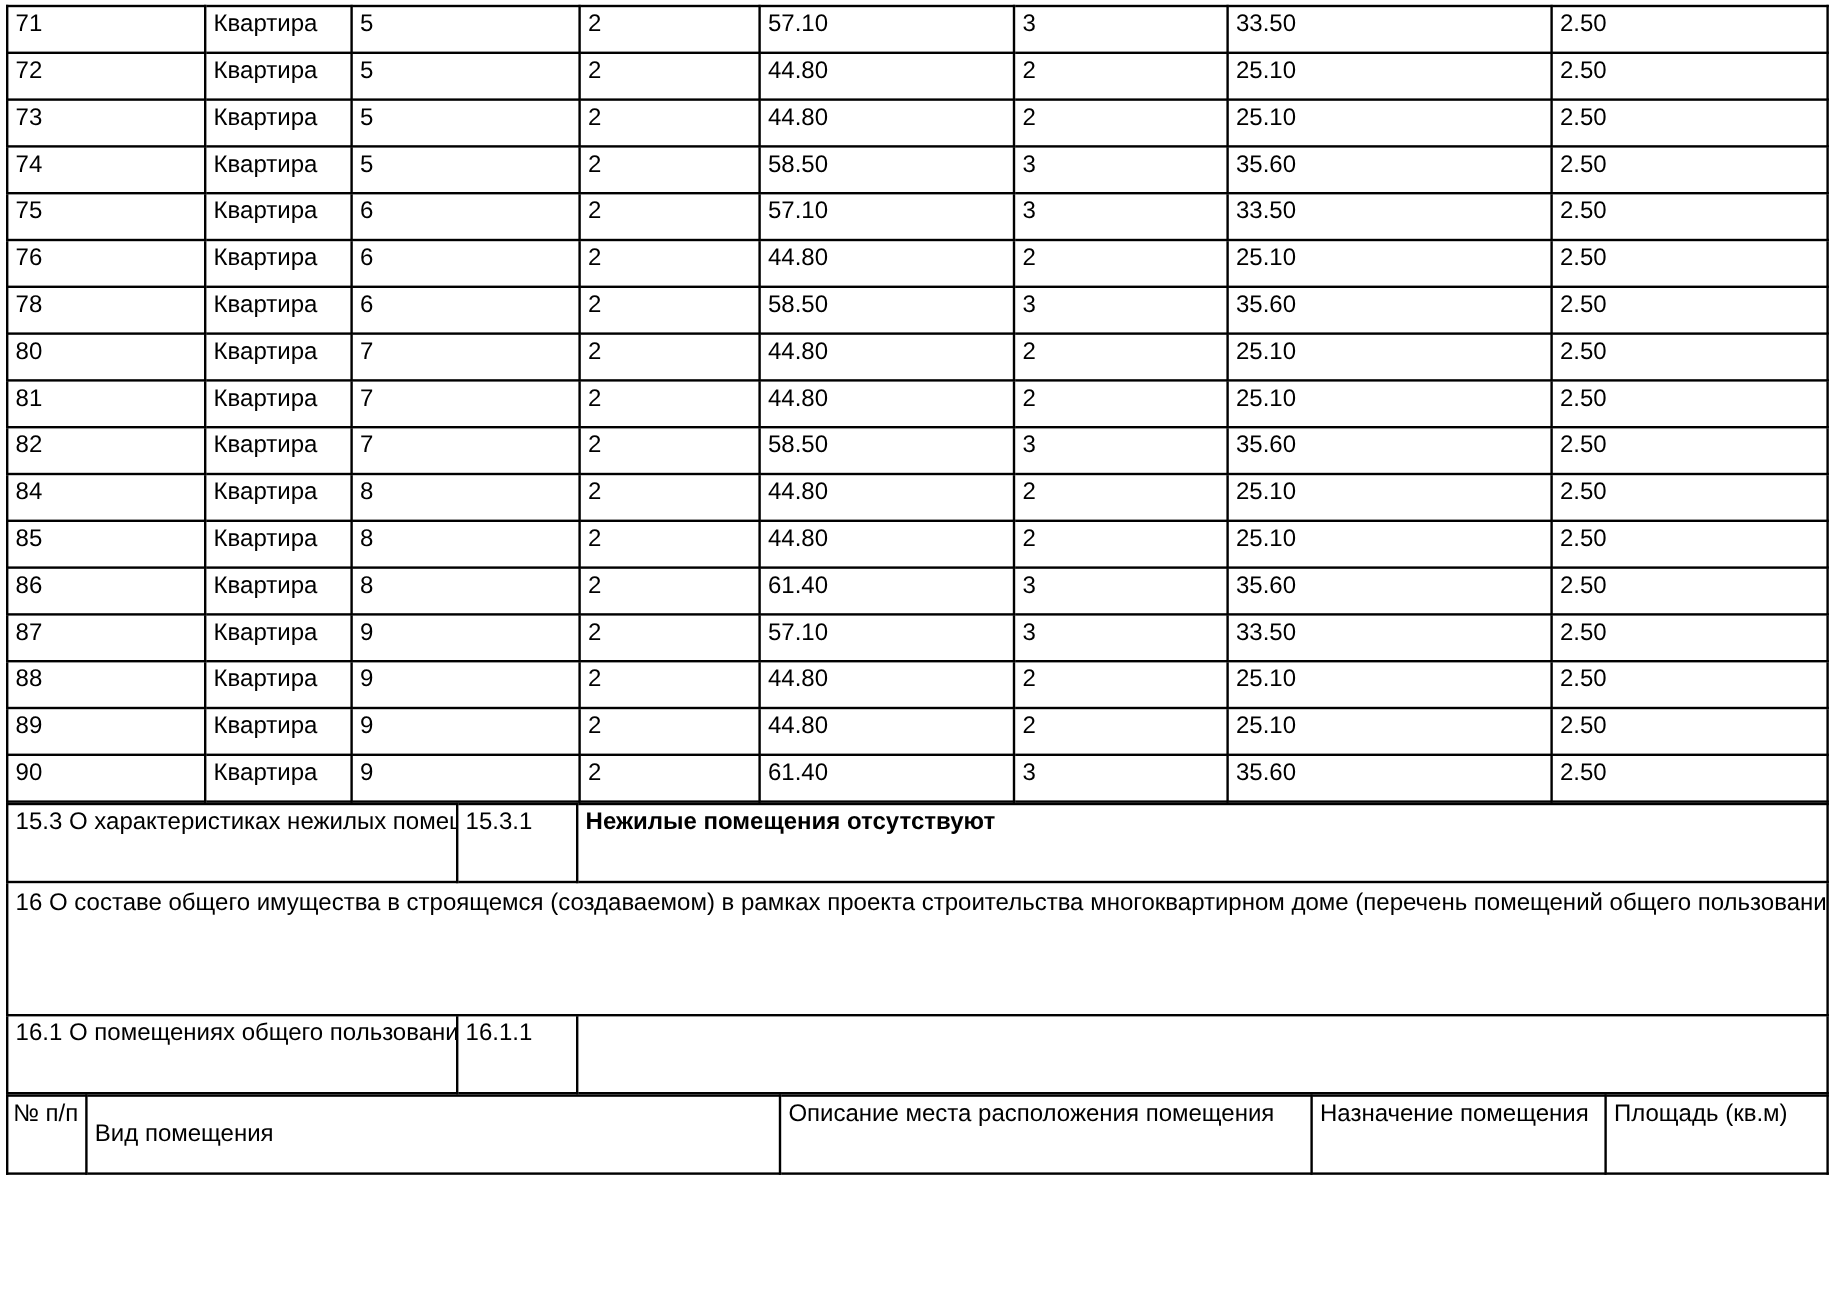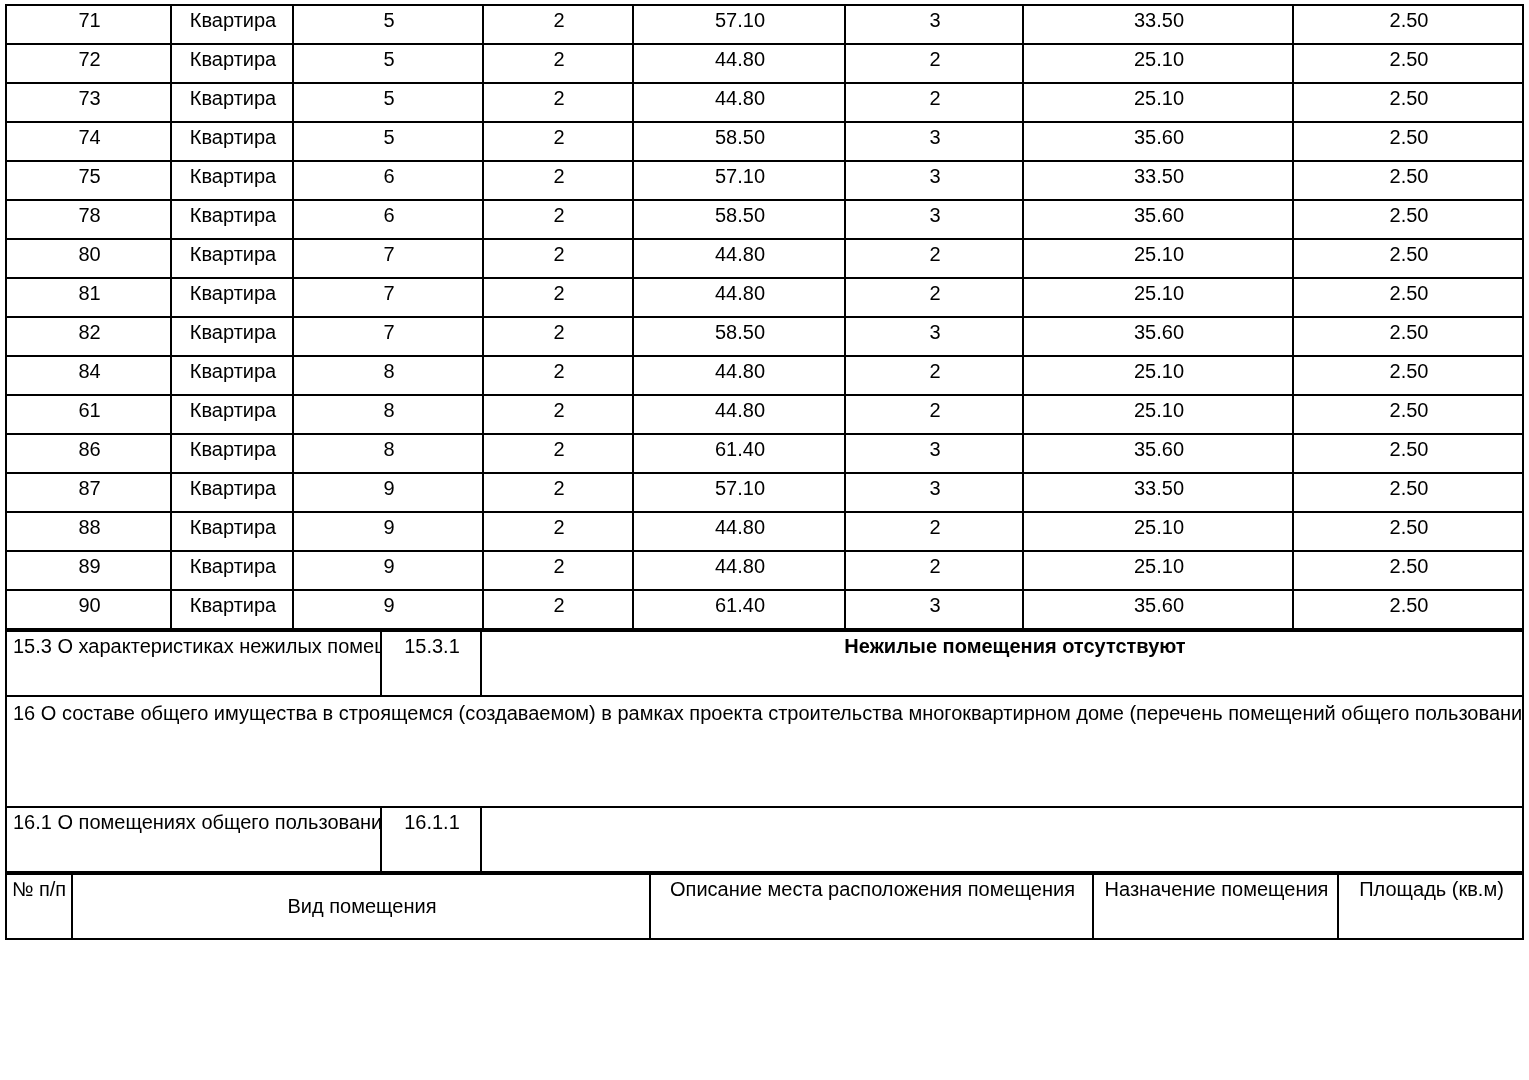--- a/index.html
+++ b/index.html
@@ -11,21 +11,20 @@
     font-family: "Liberation Sans", sans-serif;
     color: #000000;
     -webkit-font-smoothing: antialiased;
   }
   .page {
     width: 1529px;
     height: 1080px;
     position: relative;
     overflow: hidden;
     box-sizing: border-box;
-    text-align: center;
   }
   table.doc {
     border-collapse: collapse;
     table-layout: fixed;
     width: 1519px;
     margin-left: 5px;
     margin-top: 4px;
   }
   table.doc td {
     border: 2px solid #000000;
@@ -122,20 +121,30 @@
           <td>75</td>
           <td>Квартира</td>
           <td>6</td>
           <td>2</td>
           <td>57.10</td>
           <td>3</td>
           <td>33.50</td>
           <td>2.50</td>
         </tr>
         <tr class="apt-row">
+          <td>76</td>
+          <td>Квартира</td>
+          <td>6</td>
+          <td>2</td>
+          <td>44.80</td>
+          <td>2</td>
+          <td>25.10</td>
+          <td>2.50</td>
+        </tr>
+        <tr class="apt-row">
           <td>78</td>
           <td>Квартира</td>
           <td>6</td>
           <td>2</td>
           <td>58.50</td>
           <td>3</td>
           <td>35.60</td>
           <td>2.50</td>
         </tr>
         <tr class="apt-row">
@@ -172,21 +181,21 @@
           <td>84</td>
           <td>Квартира</td>
           <td>8</td>
           <td>2</td>
           <td>44.80</td>
           <td>2</td>
           <td>25.10</td>
           <td>2.50</td>
         </tr>
         <tr class="apt-row">
-          <td>61</td>
+          <td>85</td>
           <td>Квартира</td>
           <td>8</td>
           <td>2</td>
           <td>44.80</td>
           <td>2</td>
           <td>25.10</td>
           <td>2.50</td>
         </tr>
         <tr class="apt-row">
           <td>86</td>
@@ -244,21 +253,21 @@
   <table class="doc" style="margin-top:0">
     <colgroup>
       <col class="s153-label">
         <col class="s153-code">
         <col>
     </colgroup>
     <tbody>
       <tr>
         <td class="wrap two-line" style="height:56px">15.3 О характеристиках нежилых помещений</td>
         <td>15.3.1</td>
-        <td class="bold" style="padding-left:30px">Нежилые помещения отсутствуют</td>
+        <td class="bold" style="padding-left:6px">Нежилые помещения отсутствуют</td>
       </tr>
       <tr>
         <td class="wrap" colspan="3" style="height:100px; padding-top:5px">16 О составе общего имущества в строящемся (создаваемом) в рамках проекта строительства многоквартирном доме (перечень помещений общего пользования с указанием их назначения и площади, перечень технологического и инженерного оборудования, предназначенного для обслуживания более чем одного помещения в данном доме)</td>
       </tr>
       <tr>
         <td class="wrap two-line" style="height:56px">16.1 О помещениях общего пользования</td>
         <td>16.1.1</td>
         <td></td>
       </tr>
     </tbody>

